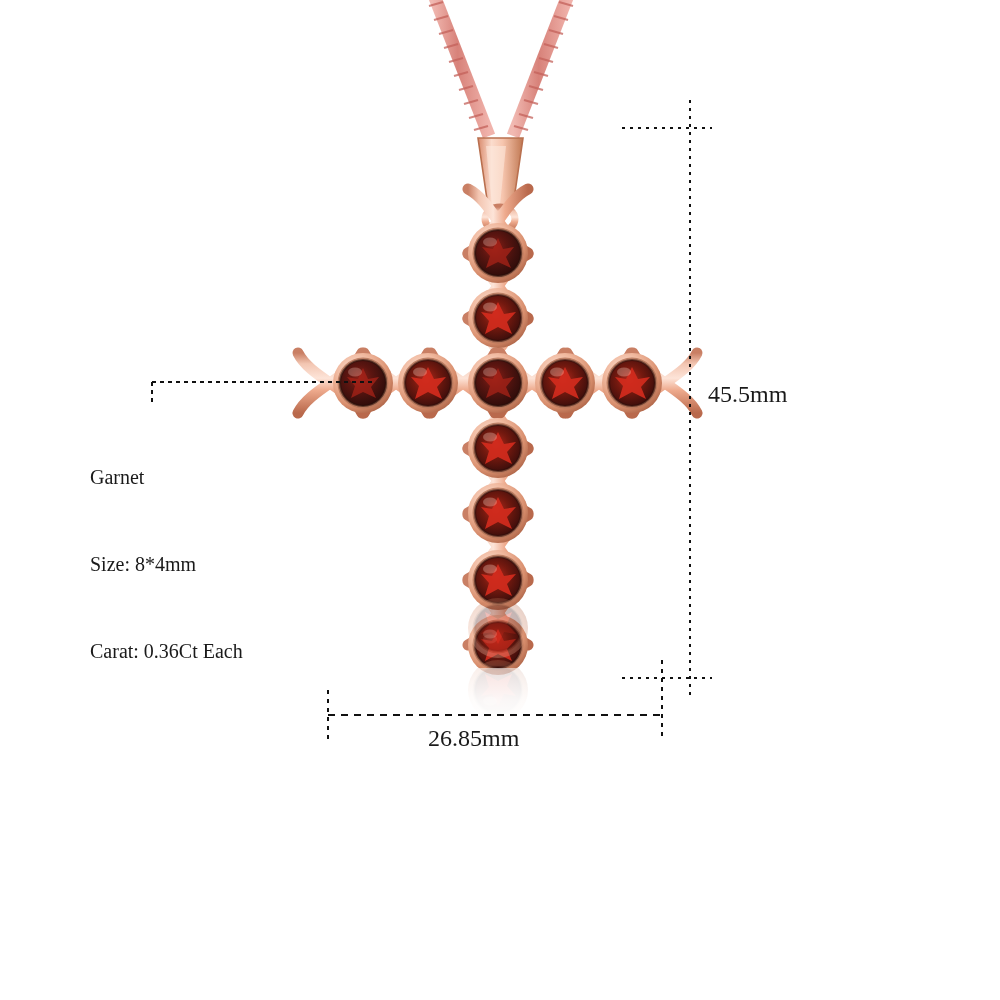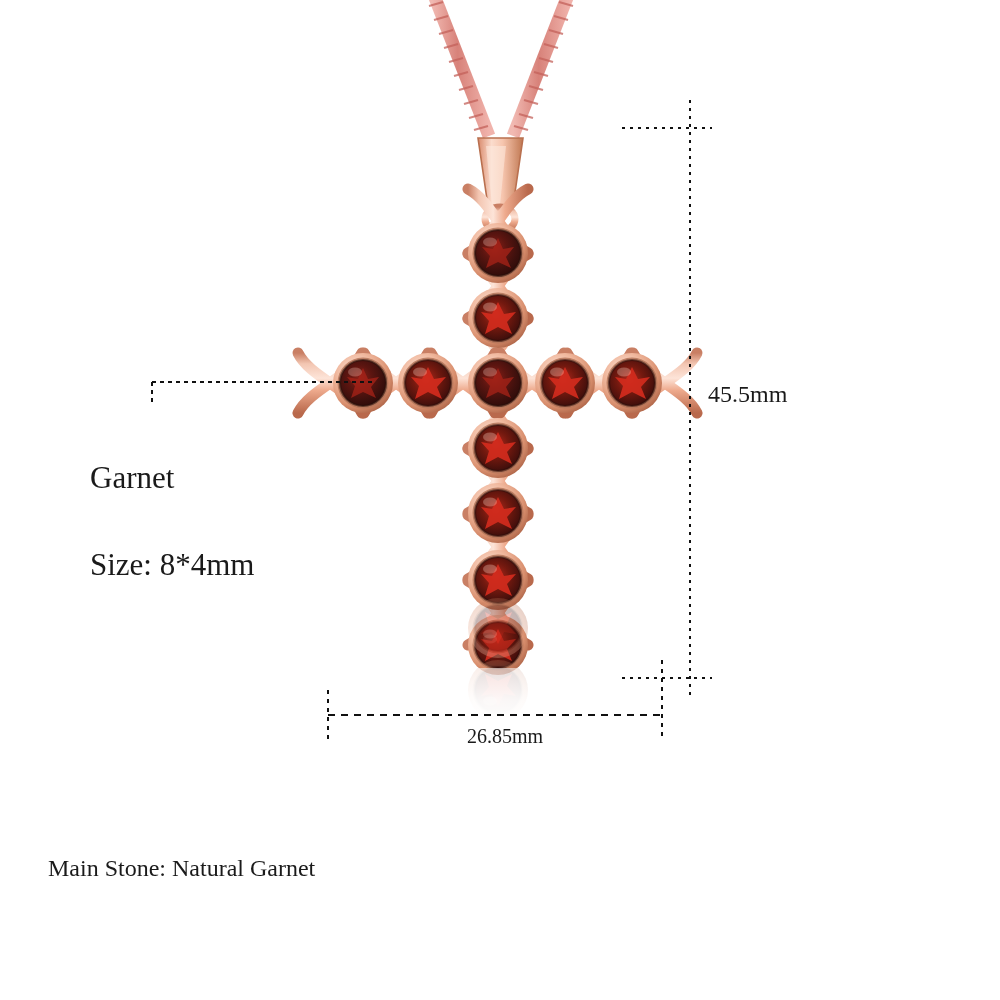--- a/index.html
+++ b/index.html
@@ -27,33 +27,33 @@
 
   
   .ann-text {
     position: absolute;
     color: #1a1a1a;
     white-space: pre;
   }
   #garnet-callout {
     left: 90px;
     top: 405px;
-    font-size: 31px;
+    font-size: 20px;
     line-height: 29px;
   }
   #height-label {
     left: 708px;
     top: 365px;
     font-size: 24px;
     margin-top: 16px;
   }
   #width-label {
-    left: 467px;
+    left: 428px;
     top: 725px;
-    font-size: 20px;
+    font-size: 24px;
   }
   #spec-block {
     left: 48px;
     top: 785px;
     font-size: 24px;
     line-height: 33.5px;
   }
   #spec-block div {
     white-space: pre;
   }
@@ -241,26 +241,26 @@
       <line x1="662" y1="660" x2="662" y2="740" stroke-width="2" stroke-dasharray="4,5"></line>
 
       <line x1="152" y1="382" x2="372" y2="382" stroke-width="2" stroke-dasharray="4,4"></line>
       <line x1="152" y1="382" x2="152" y2="404" stroke-width="2" stroke-dasharray="4,4"></line>
     </g>
   </svg>
 
   <div class="ann-text" id="garnet-callout">
     <div>Garnet</div>
     <div>Size: 8*4mm</div>
+    <div>Carat: 0.36Ct Each</div>
   </div>
 
   <div class="ann-text" id="height-label">45.5mm</div>
 
   <div class="ann-text" id="width-label">26.85mm</div>
 
   <div class="ann-text" id="spec-block">
-    <div>Main Stone: Natural Garnet</div>
     
     
     
   </div>
 
 </div>
 
 </body></html>

